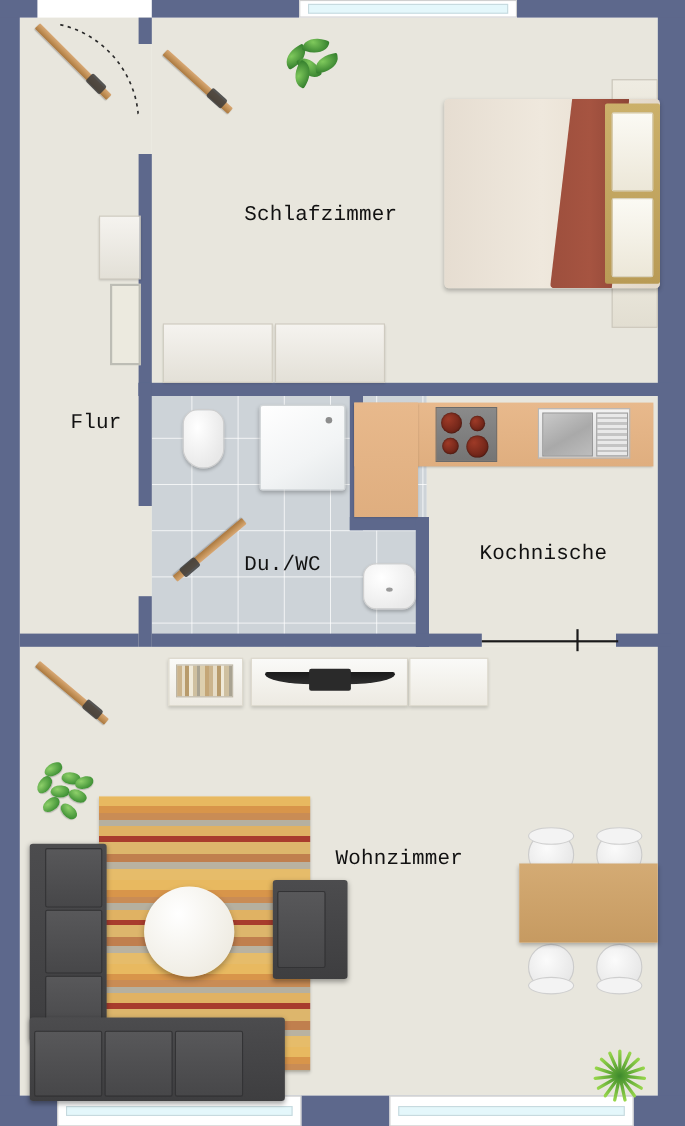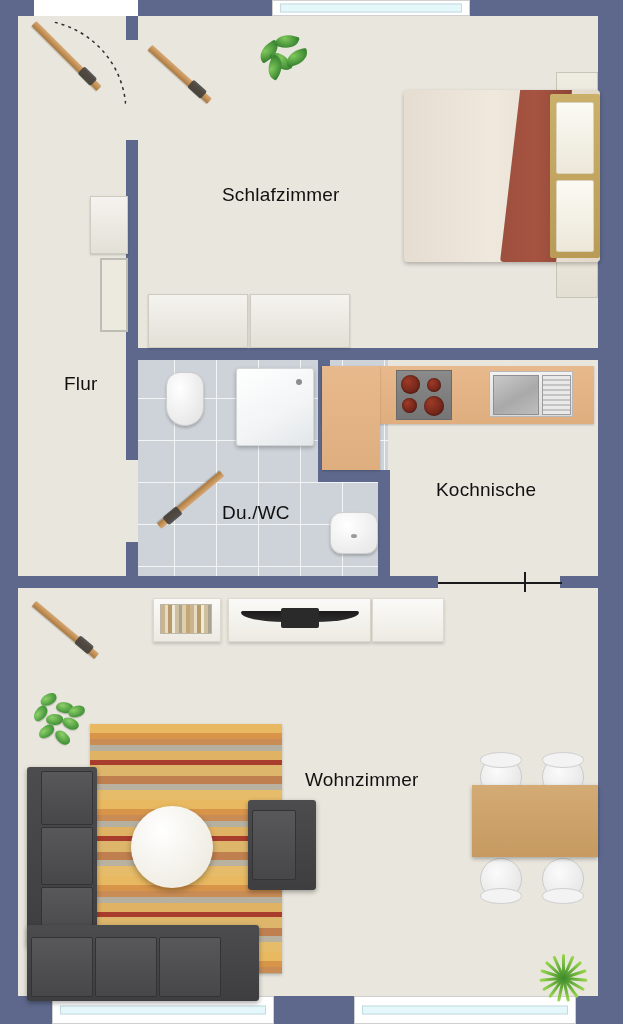--- a/index.html
+++ b/index.html
@@ -95,20 +95,21 @@
     border-left: 2px solid #1a1a1a;
   }
 
   
   .room-label {
     position: absolute;
     color: #111111;
     font-size: 19px;
     white-space: nowrap;
     letter-spacing: .2px;
+    font-family: Liberation Mono, monospace;
   }
 
   
   .furn { position: absolute; }
 
   .cab-white {
     background: linear-gradient(to bottom, #f5f3ef, #e3e0d7);
     border: 1px solid #cfcbc0;
     box-shadow: 0 1px 2px rgba(0,0,0,.18);
     box-sizing: border-box;
@@ -492,16 +493,16 @@
     <span style="transform: rotate(240deg);"></span>
     <span style="transform: rotate(264deg);"></span>
     <span style="transform: rotate(288deg);"></span>
     <span style="transform: rotate(312deg);"></span>
     <span style="transform: rotate(336deg);"></span>
   </div>
 
   <div class="room-label" style="left:64px; top:373px;">Flur</div>
   <div class="room-label" style="left:222px; top:184px;">Schlafzimmer</div>
   <div class="room-label" style="left:222px; top:502px;text-align:center;">Du./WC</div>
-  <div class="room-label" style="left:436px; top:479px;">Kochnische</div>
+  <div class="room-label" style="left:436px; top:492px;">Kochnische</div>
   <div class="room-label" style="left:305px; top:769px;">Wohnzimmer</div>
 
 </div>
 
 </body></html>

